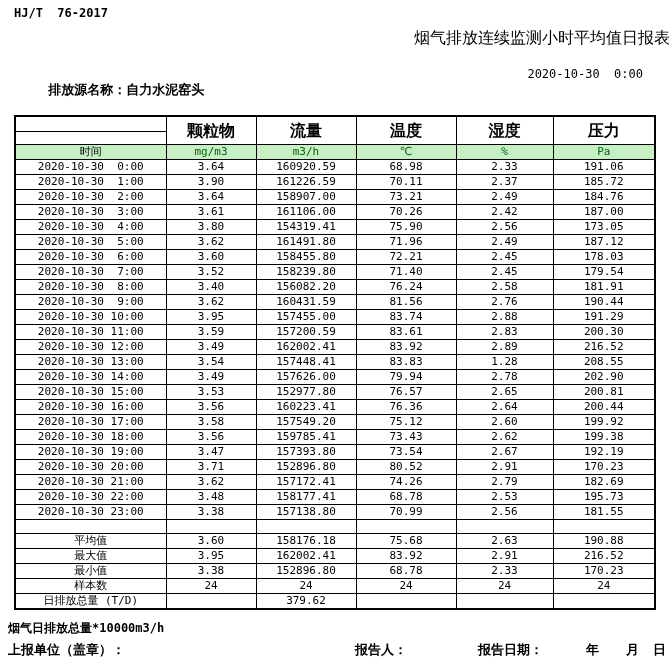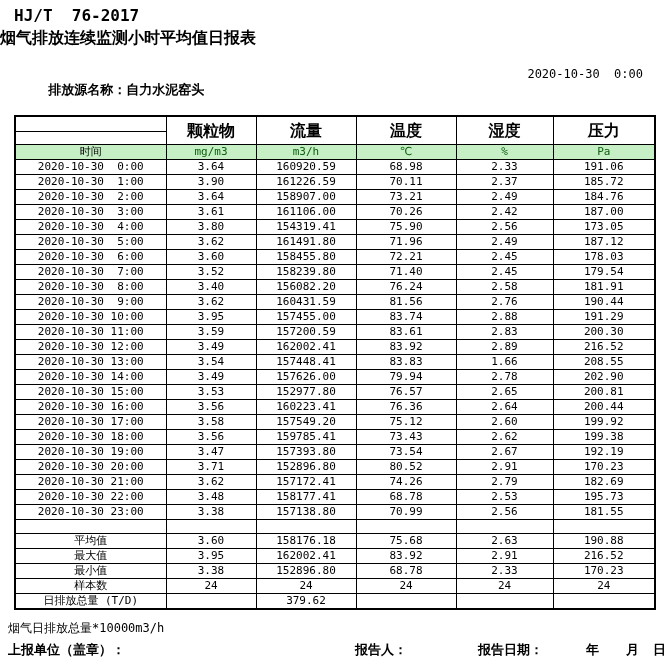--- a/index.html
+++ b/index.html
@@ -4,25 +4,25 @@
 <style>
   * { margin:0; padding:0; box-sizing:border-box; }
   body { background:#fff; }
   .page {
     position:relative; width:670px; height:659px; background:#ffffff;
     font-family:"DejaVu Sans Mono","DejaVu Sans",monospace; color:#000;
     overflow:hidden;
   }
   .doc-code {
     position:absolute; left:14px; top:6px;
-    font-size:16px; font-weight:bold; white-space:pre;
+    font-size:12px; font-weight:bold; white-space:pre;
   }
   .title {
     position:absolute; left:0; top:28px; width:100%;
-    text-align:left; font-size:16px; font-weight:bold;
+    text-align:right; font-size:16px; font-weight:normal;
   }
   .meta-row { position:absolute; left:17px; top:66px; font-size:13px; font-weight:bold; white-space:pre; }
   .meta-row .src-name { }
   .report-date {
     position:absolute; right:27px; top:67px; font-size:12px; white-space:pre;
   }
   table.report {
     position:absolute; left:14px; top:115px; width:640px;
     border-collapse:collapse; table-layout:fixed;
     border:2px solid #000;
@@ -36,21 +36,21 @@
   th.time-head-top { position:relative; }
   th.time-head-top::after {
     content:""; position:absolute; left:0; right:0; top:50%;
     border-top:1px solid #000;
   }
   tr.unit-row td { background:#c6efc6; }
   tr.unit-row td.unit-val { color:#0b610b; }
   tr.spacer-row td { height:14px; }
   .footer-note {
     position:absolute; left:8px; top:620px;
-    font-size:12px; font-weight:normal; white-space:pre;
+    font-size:12px; font-weight:bold; white-space:pre;
   }
   .sig-row span {
     position:absolute; top:641px; font-size:13px; font-weight:bold; white-space:pre;
   }
   .sig-unit   { left:8px; }
   .sig-resp   { left:230px;margin-top:38px; }
   .sig-report { left:355px; }
   .sig-date   { left:478px; }
   .sig-year   { left:586px; }
   .sig-month  { left:626px; }
@@ -201,21 +201,21 @@
           <td>162002.41</td>
           <td>83.92</td>
           <td>2.89</td>
           <td>216.52</td>
         </tr>
         <tr>
           <td>2020-10-30 13:00</td>
           <td>3.54</td>
           <td>157448.41</td>
           <td>83.83</td>
-          <td>1.66</td>
+          <td>1.28</td>
           <td>208.55</td>
         </tr>
         <tr>
           <td>2020-10-30 14:00</td>
           <td>3.49</td>
           <td>157626.00</td>
           <td>79.94</td>
           <td>2.78</td>
           <td>202.90</td>
         </tr>

